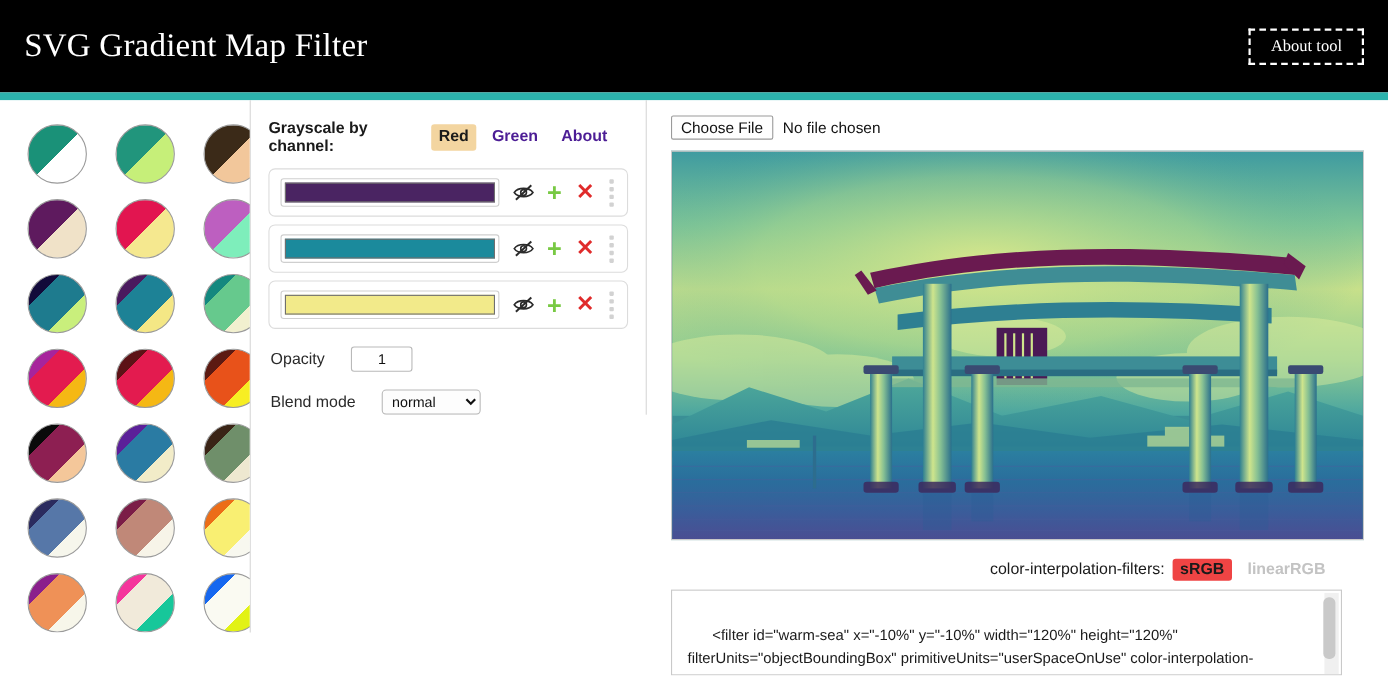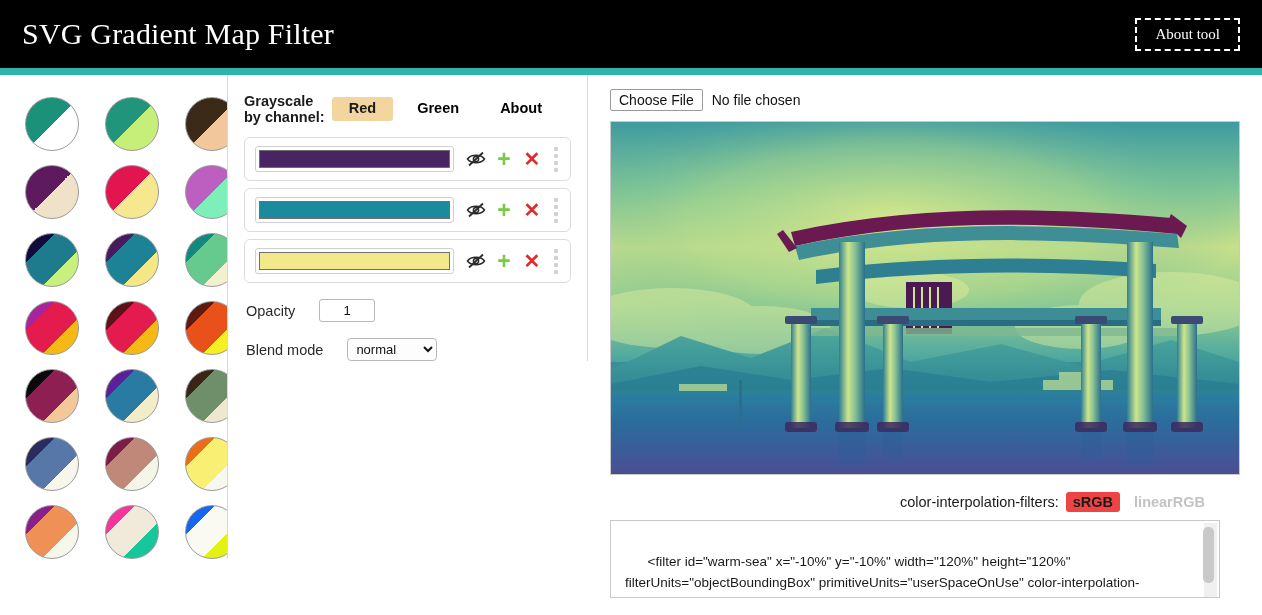--- a/index.html
+++ b/index.html
@@ -7,21 +7,21 @@
   body {
     width: 1262px; height: 615px;
     font-family: "Liberation Sans", sans-serif;
     background: #ffffff;
     overflow: hidden;
     position: relative;
   }
 
   
   #header {
-    height: 68px;
+    height: 84px;
     background: #000000;
     display: flex;
     align-items: center;
     justify-content: space-between;
     padding: 0 22px;
   }
   #app-title {
     font-family: "Liberation Serif", serif;
     color: #ffffff;
     font-size: 30px;
@@ -92,27 +92,27 @@
     margin-bottom: 12px;
   }
   #channel-label {
     font-size: 14.5px;
     font-weight: bold;
     color: #1a1a1a;
   }
   .chan-opt {
     font-size: 14.5px;
     font-weight: bold;
-    padding: 2px 17px;
+    padding: 2px 7px;
     border-radius: 3px;
     cursor: pointer;
     line-height: 1.35;
   }
   .chan-opt.active { background: #f3d5a0; color: #1a1a1a; }
-  .chan-opt.inactive { background: transparent; color: #000000; }
+  .chan-opt.inactive { background: transparent; color: #4c1d95; }
 
   
   .stop-row {
     border: 1px solid #dcdcdc;
     border-radius: 6px;
     height: 44px;
     display: flex;
     align-items: center;
     padding: 0 6px 0 10px;
     margin-bottom: 7px;

